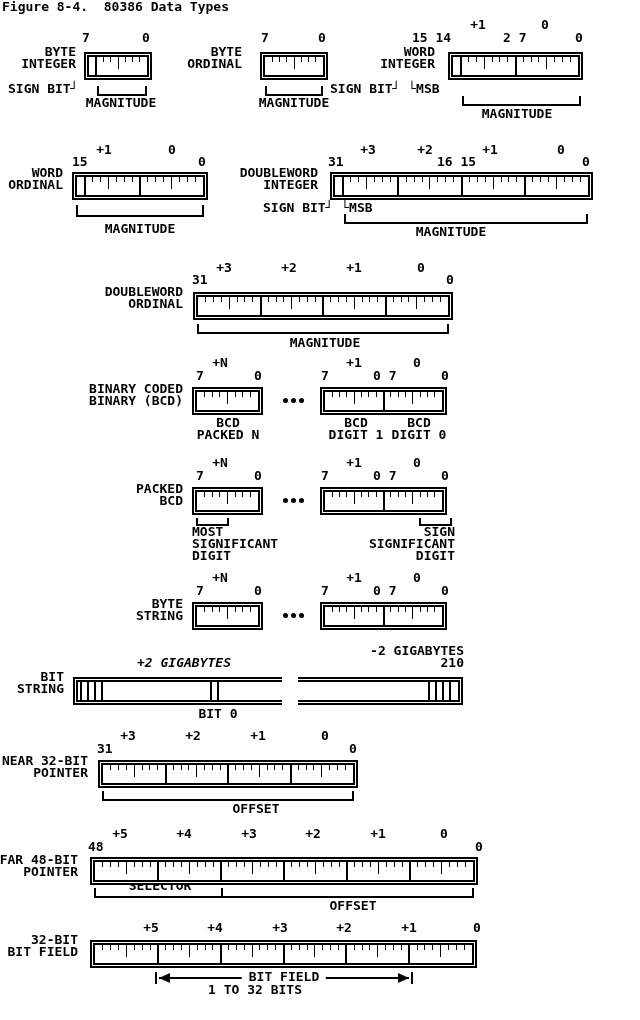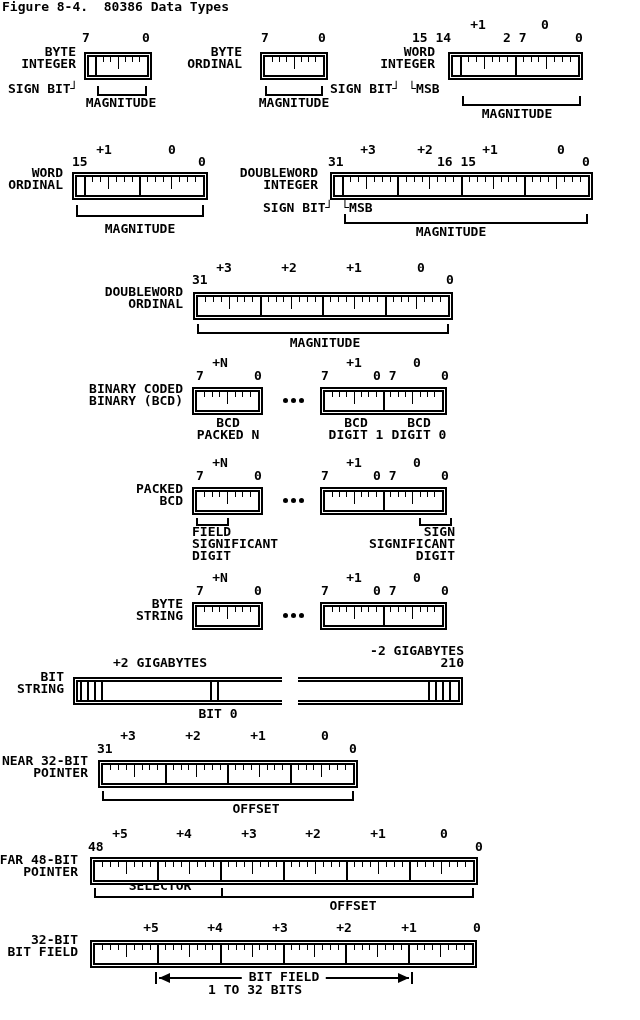--- a/index.html
+++ b/index.html
@@ -275,21 +275,21 @@
     <div class="txt ctr" style="top: 458px; left: 220px;">+N</div>
     <div class="txt ctr" style="top: 458px; left: 354px;">+1</div>
     <div class="txt ctr" style="top: 458px; left: 417px;">0</div>
     <div class="txt ctr" style="top: 471px; left: 200px;">7</div>
     <div class="txt ctr" style="top: 471px; left: 258px;">0</div>
     <div class="txt ctr" style="top: 471px; left: 325px;">7</div>
     <div class="txt" style="top: 471px; left: 373px;">0 7</div>
     <div class="txt ctr" style="top: 471px; left: 445px;">0</div>
     <div class="txt" style="top: 484px; right: 457px;">PACKED</div>
     <div class="txt" style="top: 496px; right: 457px;">BCD</div>
-    <div class="txt" style="top: 527px; left: 192px;">FIELD</div>
+    <div class="txt" style="top: 527px; left: 192px;">MOST</div>
     <div class="txt" style="top: 539px; left: 192px;">SIGNIFICANT</div>
     <div class="txt" style="top: 551px; left: 192px;">DIGIT</div>
     <div class="txt" style="top: 527px; right: 185px;">SIGN</div>
     <div class="txt" style="top: 539px; right: 185px;">SIGNIFICANT</div>
     <div class="txt" style="top: 551px; right: 185px;">DIGIT</div>
     <div class="dbox" style="left: 192px; top: 487px; width: 71px; height: 28px;">
       <div class="dbox-in">
         <div class="tick" style="left: 7.1px; width: 1px; height: 5px;"></div>
         <div class="tick" style="left: 14.8px; width: 1px; height: 5px;"></div>
         <div class="tick" style="left: 22.4px; width: 1px; height: 5px;"></div>
@@ -359,21 +359,21 @@
         <div class="tick" style="left: 87.3px; width: 1px; height: 12px;"></div>
         <div class="tick" style="left: 94.6px; width: 1px; height: 5px;"></div>
         <div class="tick" style="left: 101.9px; width: 1px; height: 5px;"></div>
         <div class="tick" style="left: 109.2px; width: 1px; height: 5px;"></div>
         <div class="vline" style="left: 57.5px; width: 2px; height: 18px;"></div>
       </div>
     </div>
     <div class="dot" style="left: 283px; top: 613px;"></div>
     <div class="dot" style="left: 291px; top: 613px;"></div>
     <div class="dot" style="left: 299px; top: 613px;"></div>
-    <div class="txt ctr" style="top: 658px; left: 160px;">+2 GIGABYTES</div>
+    <div class="txt ctr" style="top: 658px; left: 184px; font-style: italic;">+2 GIGABYTES</div>
     <div class="txt" style="top: 646px; right: 176px;">-2 GIGABYTES</div>
     <div class="txt" style="top: 658px; right: 176px;">210</div>
     <div class="txt" style="top: 672px; right: 576px;">BIT</div>
     <div class="txt" style="top: 684px; right: 576px;">STRING</div>
     <div class="txt ctr" style="top: 709px; left: 218px;">BIT 0</div>
     <div class="dbox" style="left: 73px; top: 677px; width: 390px; height: 28px;">
       <div class="dbox-in">
         <div class="vline" style="left: 2px; width: 2px; height: 18px;"></div>
         <div class="vline" style="left: 9px; width: 2px; height: 18px;"></div>
         <div class="vline" style="left: 16px; width: 2px; height: 18px;"></div>

